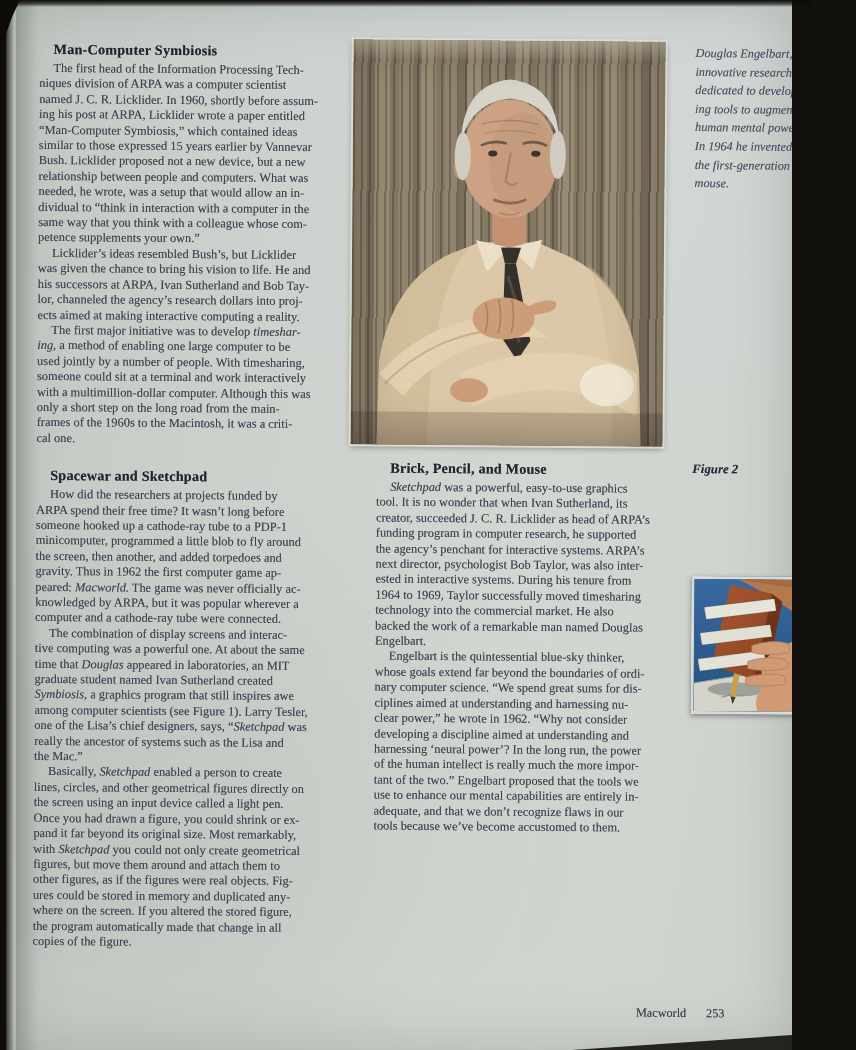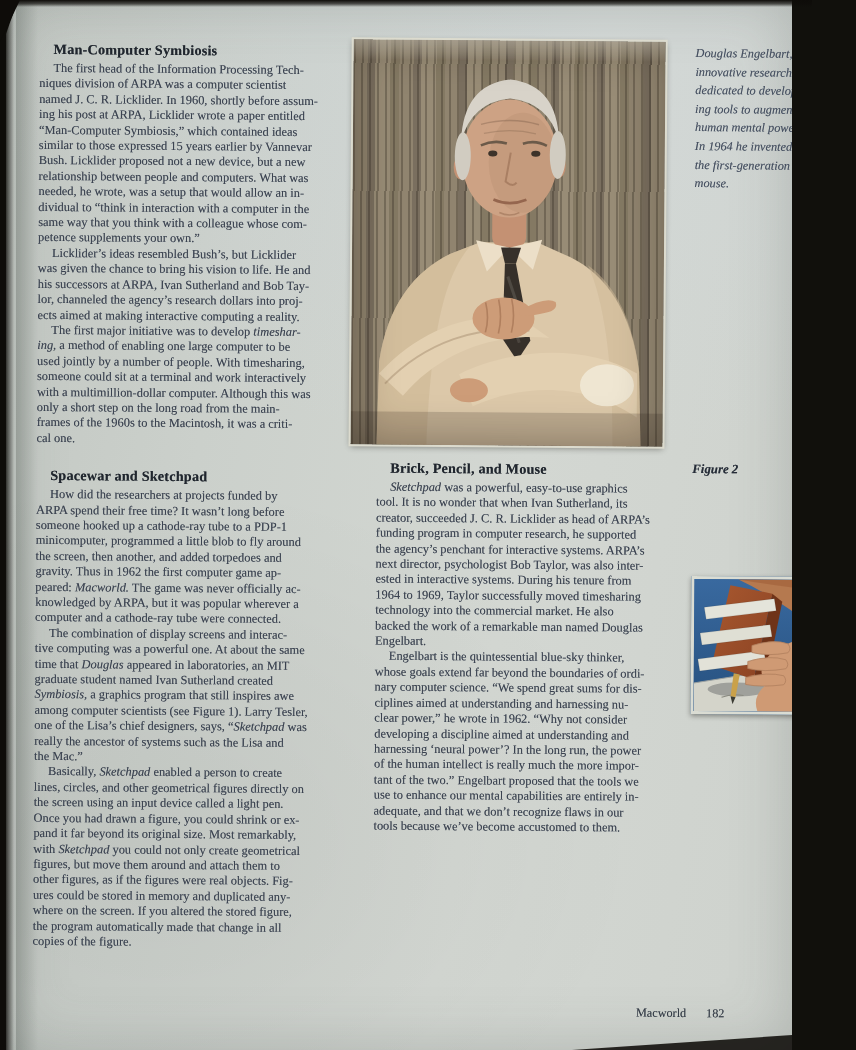--- a/index.html
+++ b/index.html
@@ -267,21 +267,21 @@
 
           <path d="M118,58 L118,132 L64,132 Q58,116 74,104 Q64,96 70,84 Q78,68 94,64 Q106,58 118,58 Z" fill="#cf9a74"></path>
           <path d="M58,66 q22,-7 36,-2 q4,5 0,9 q-20,4 -36,0 Z" fill="#cf9a74" stroke="#b07f5e" stroke-width=".8"></path>
           <path d="M54,82 q22,-7 38,-2 q4,5 0,9 q-22,4 -38,0 Z" fill="#cf9a74" stroke="#b07f5e" stroke-width=".8"></path>
           <path d="M52,98 q22,-6 38,-2 q4,5 0,9 q-22,3 -38,0 Z" fill="#cf9a74" stroke="#b07f5e" stroke-width=".8"></path>
         </svg>
       </div>
 
       <div class="footer">
         <span>Macworld</span>
-        <span>182</span>
+        <span>253</span>
       </div>
     </div>
 
     <div class="mark"></div>
   </div>
 
   <div class="edge-top"></div>
   <div class="edge-left"></div>
   <div class="edge-corner"></div>
   <div class="edge-bottomright"></div>

